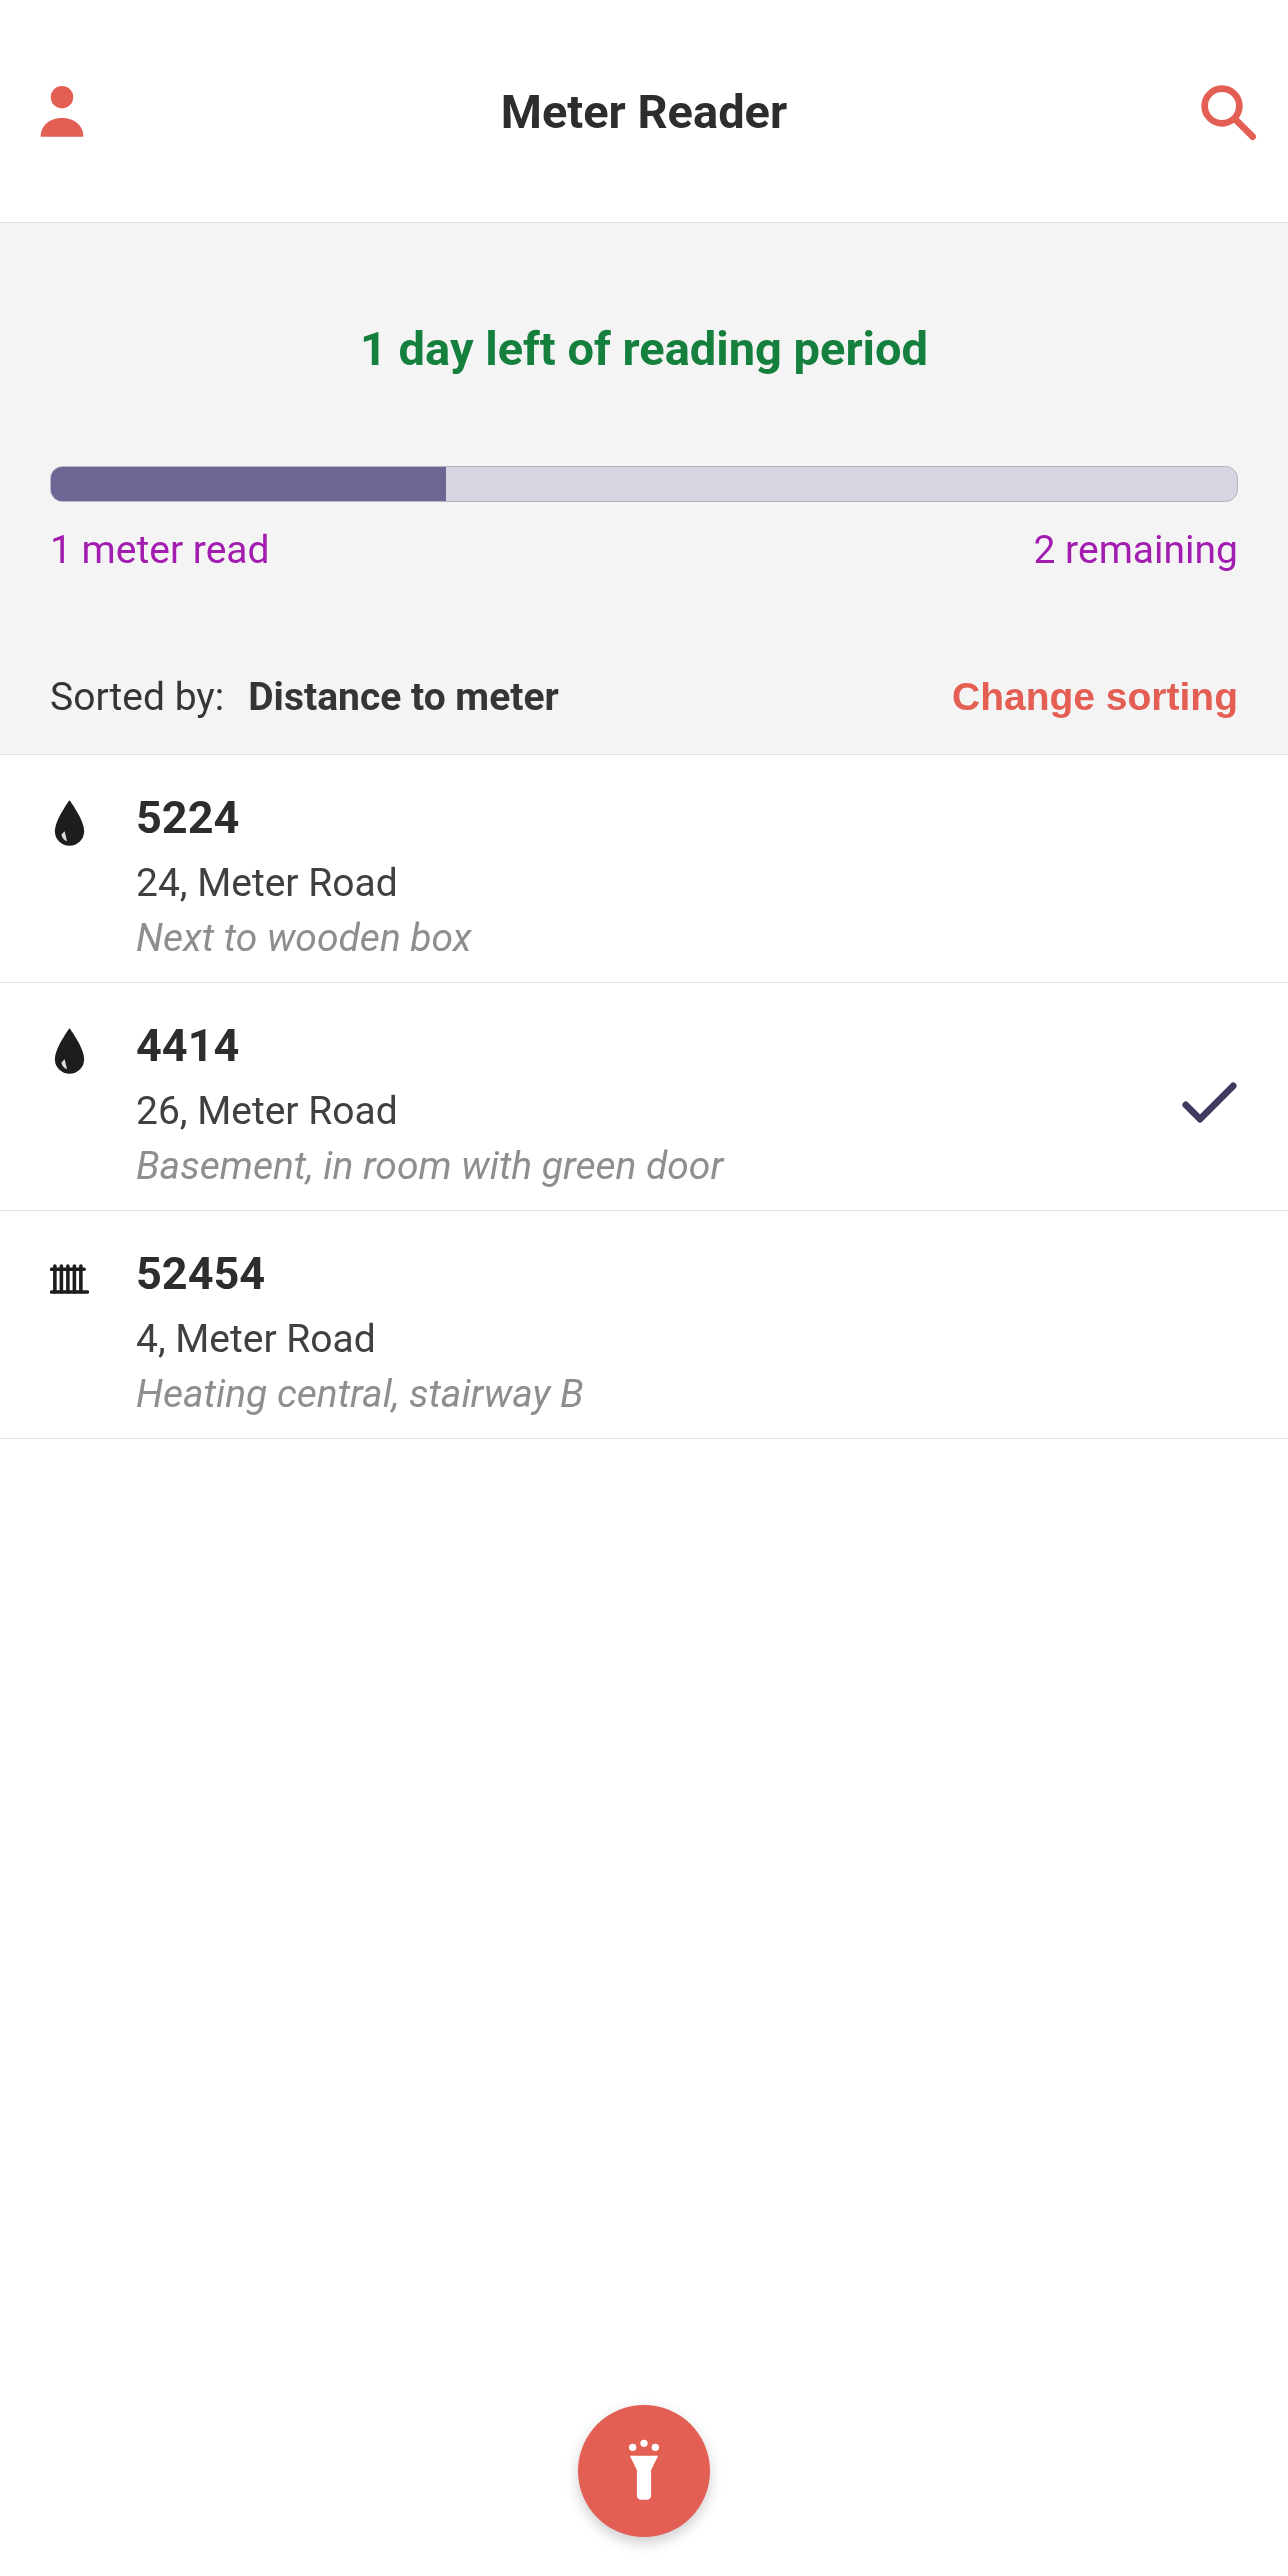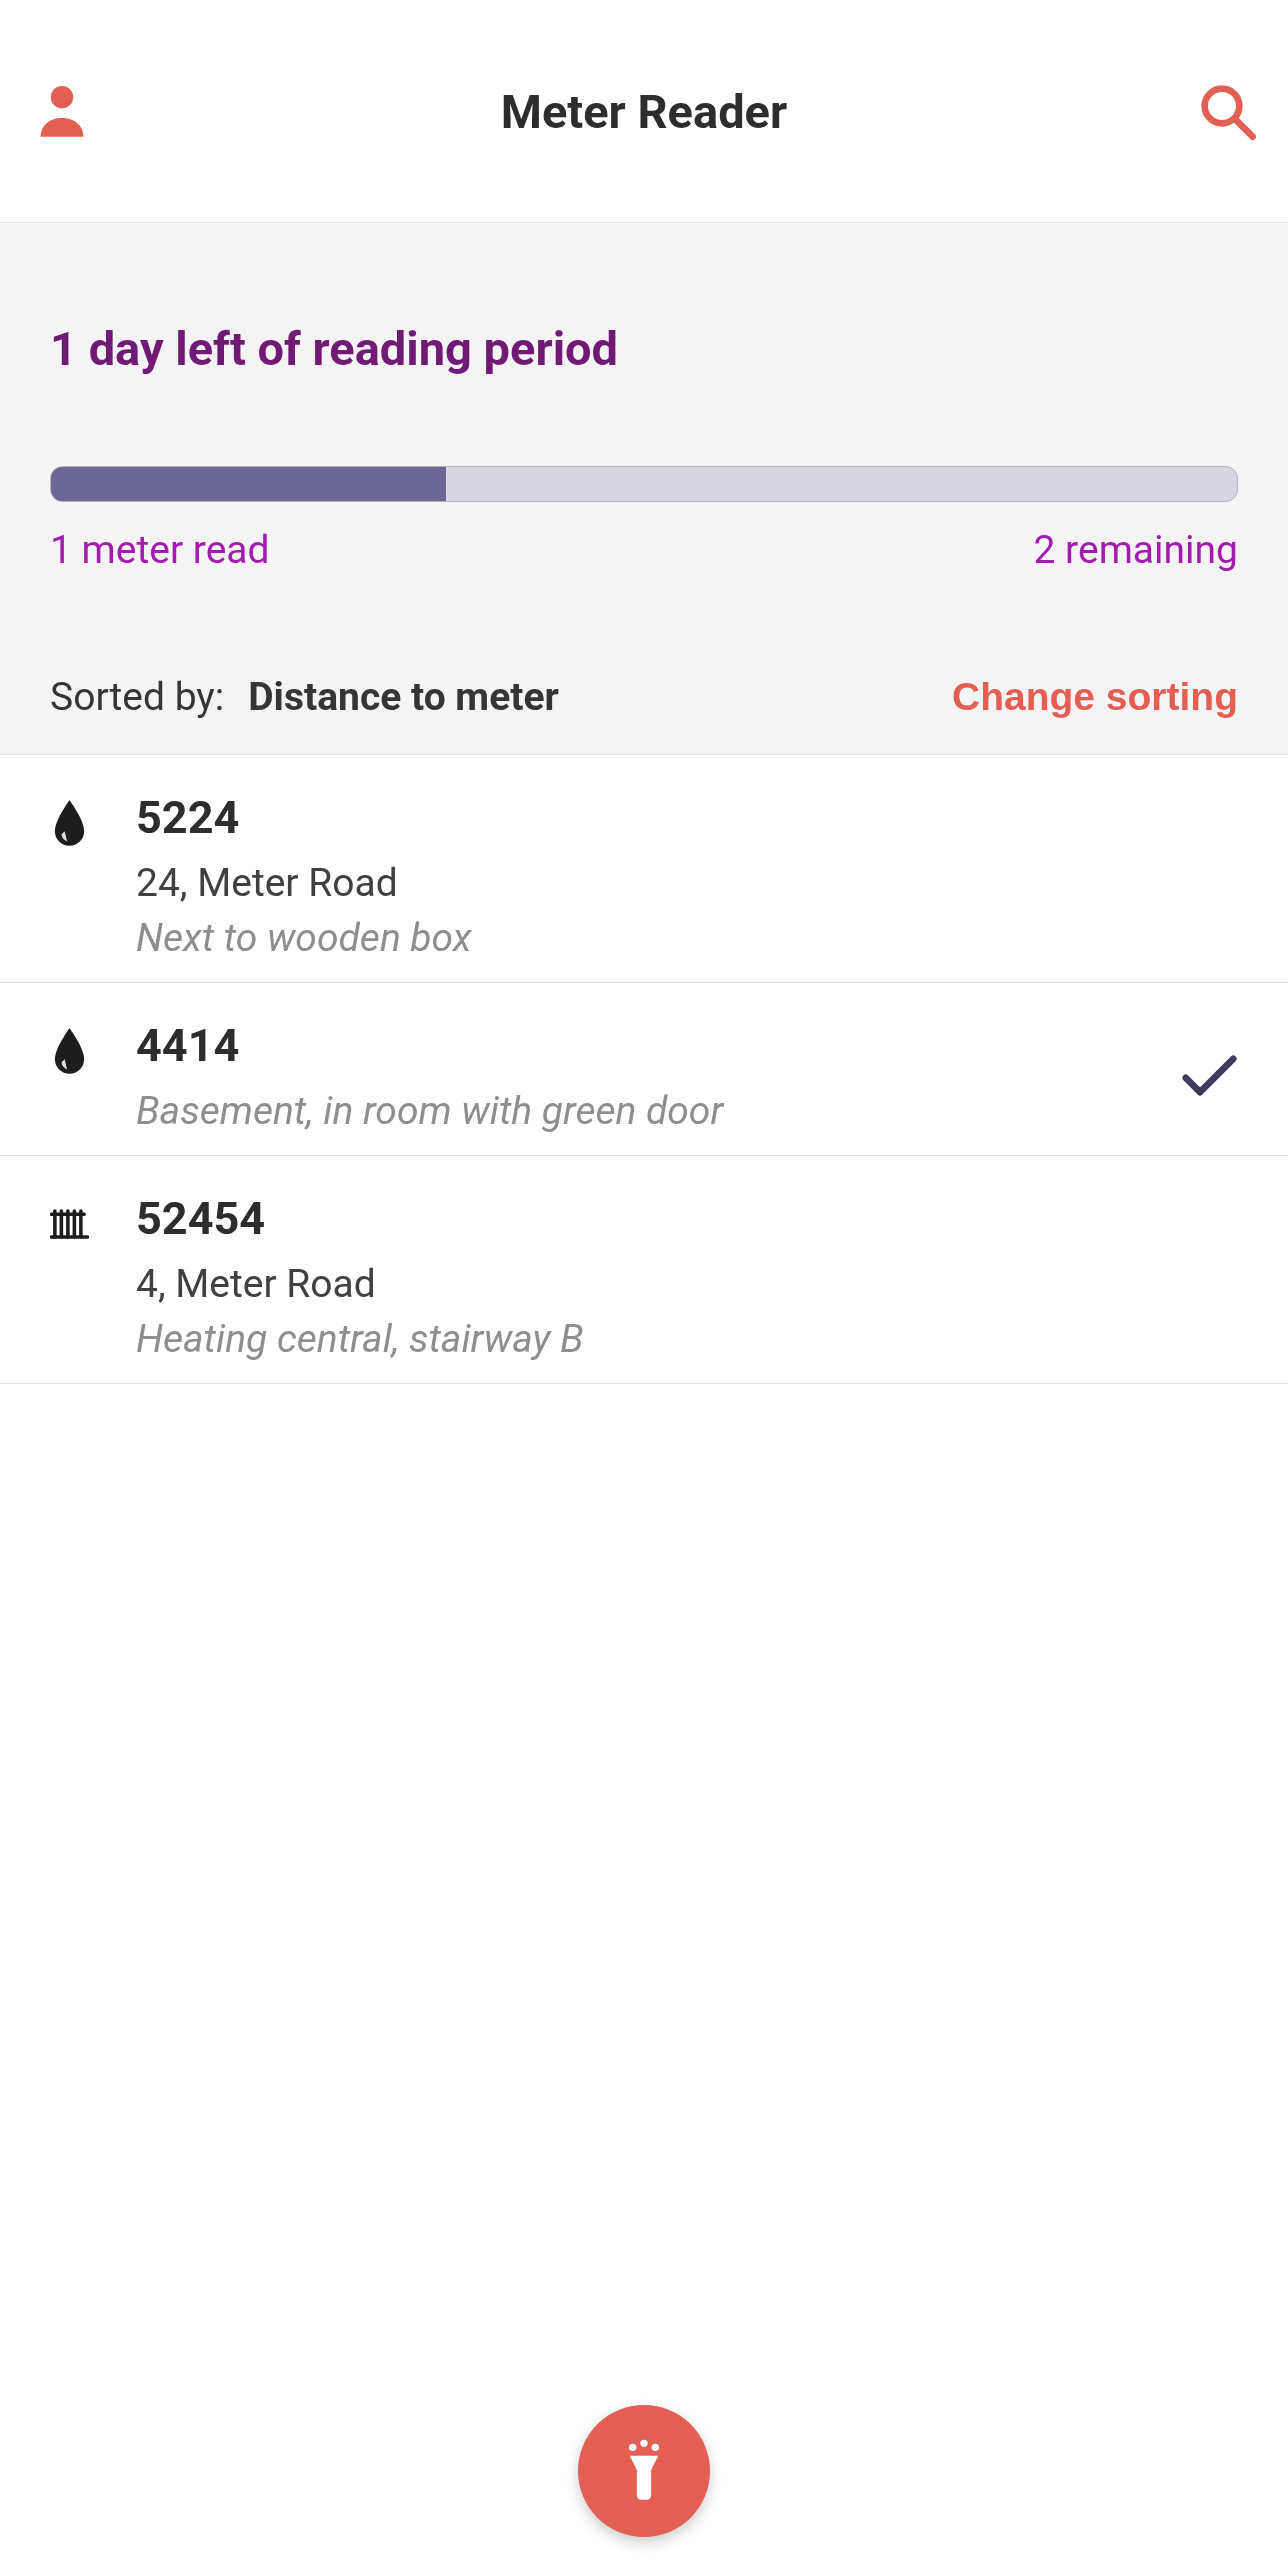--- a/index.html
+++ b/index.html
@@ -31,21 +31,22 @@
     .app-header .search-btn svg { width: 64px; height: 64px; }
     .iconbtn { background: none; border: none; cursor: pointer; }
 
     .period-block {
       background: #f4f4f4;
       padding: 98px 50px 63px 50px;
     }
     .period-heading {
       font-size: 47px;
       font-weight: 700;
-      color: #701a75;
+      text-align: center;
+      color: #15803d;
       margin-bottom: 90px;
     }
     .progress-track {
       height: 36px;
       border: 1.8px solid #b5b3c1;
       border-radius: 12.5px;
       background: #d7d5e0;
       overflow: hidden;
       margin-bottom: 25px;
     }
@@ -187,20 +188,21 @@
 
   <div class="meter-row">
     <div class="icon-slot">
       <svg viewBox="0 0 24 30">
           <path fill="#1d1d1d" d="M12 1 C12 1 3 13 3 20 a9 9 0 0 0 18 0 C21 13 12 1 12 1 Z"></path>
           <path fill="#ffffff" d="M7 22 a6 6 0 0 0 3.5 4.3 L9 20 Z" opacity="0.85"></path>
         </svg>
     </div>
     <div class="body">
       <div class="id">4414</div>
+      <div class="addr">26, Meter Road</div>
       <div class="note">Basement, in room with green door</div>
     </div>
     <div class="check-slot">
       <span>
         <svg viewBox="0 0 24 18" fill="none" stroke="#403a5f" stroke-width="2.8" stroke-linecap="round" stroke-linejoin="round">
             <polyline points="2,10 8,16 22,2"></polyline>
           </svg>
       </span>
     </div>
   </div>

